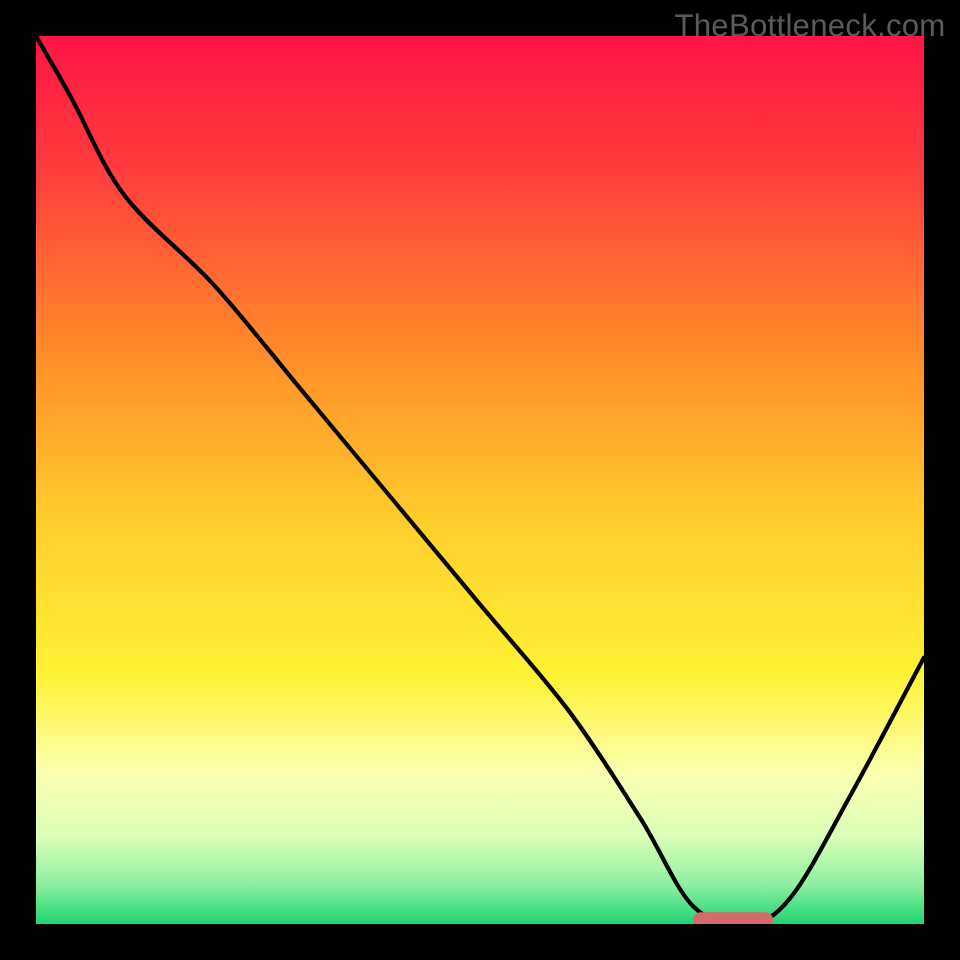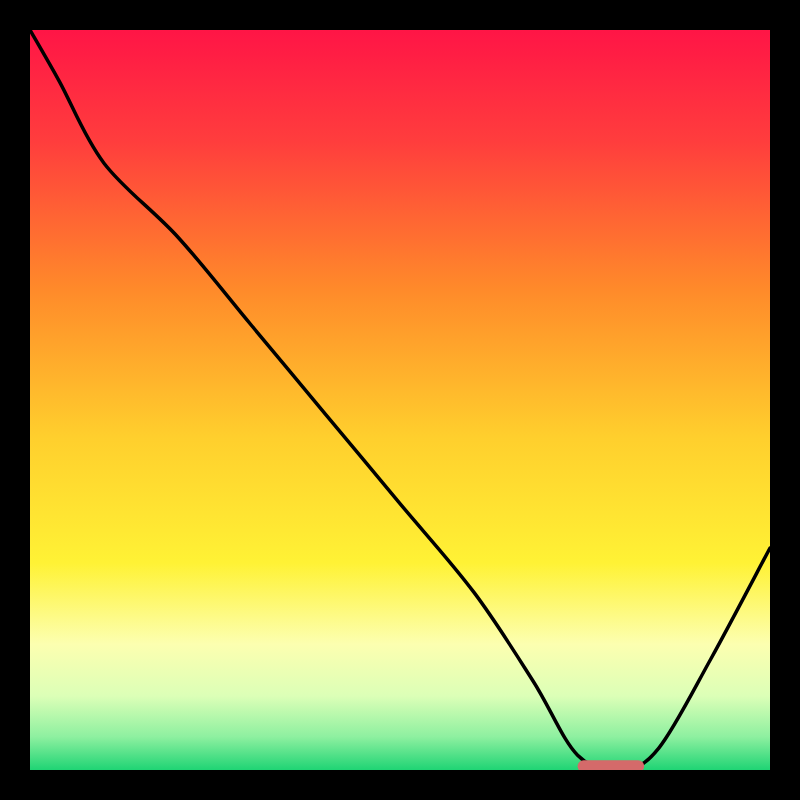--- a/index.html
+++ b/index.html
@@ -36,20 +36,21 @@
     border-bottom: 6px solid #000;
   }
   svg {
     display: block;
   }
 </style>
 </head>
 <body>
 
 <div class="frame">
+  <div class="watermark">TheBottleneck.com</div>
 
   <div class="plot-wrap">
     <svg id="chart-svg" width="740" height="740" viewBox="0 0 740 740">
       <defs>
         <linearGradient id="bg-grad" x1="0" y1="0" x2="0" y2="1">
             <stop offset="0.0%" stop-color="#ff1546"></stop>
             <stop offset="15.0%" stop-color="#ff3d3d"></stop>
             <stop offset="35.0%" stop-color="#ff8a2a"></stop>
             <stop offset="55.0%" stop-color="#ffcf2d"></stop>
             <stop offset="72.0%" stop-color="#fff235"></stop>

